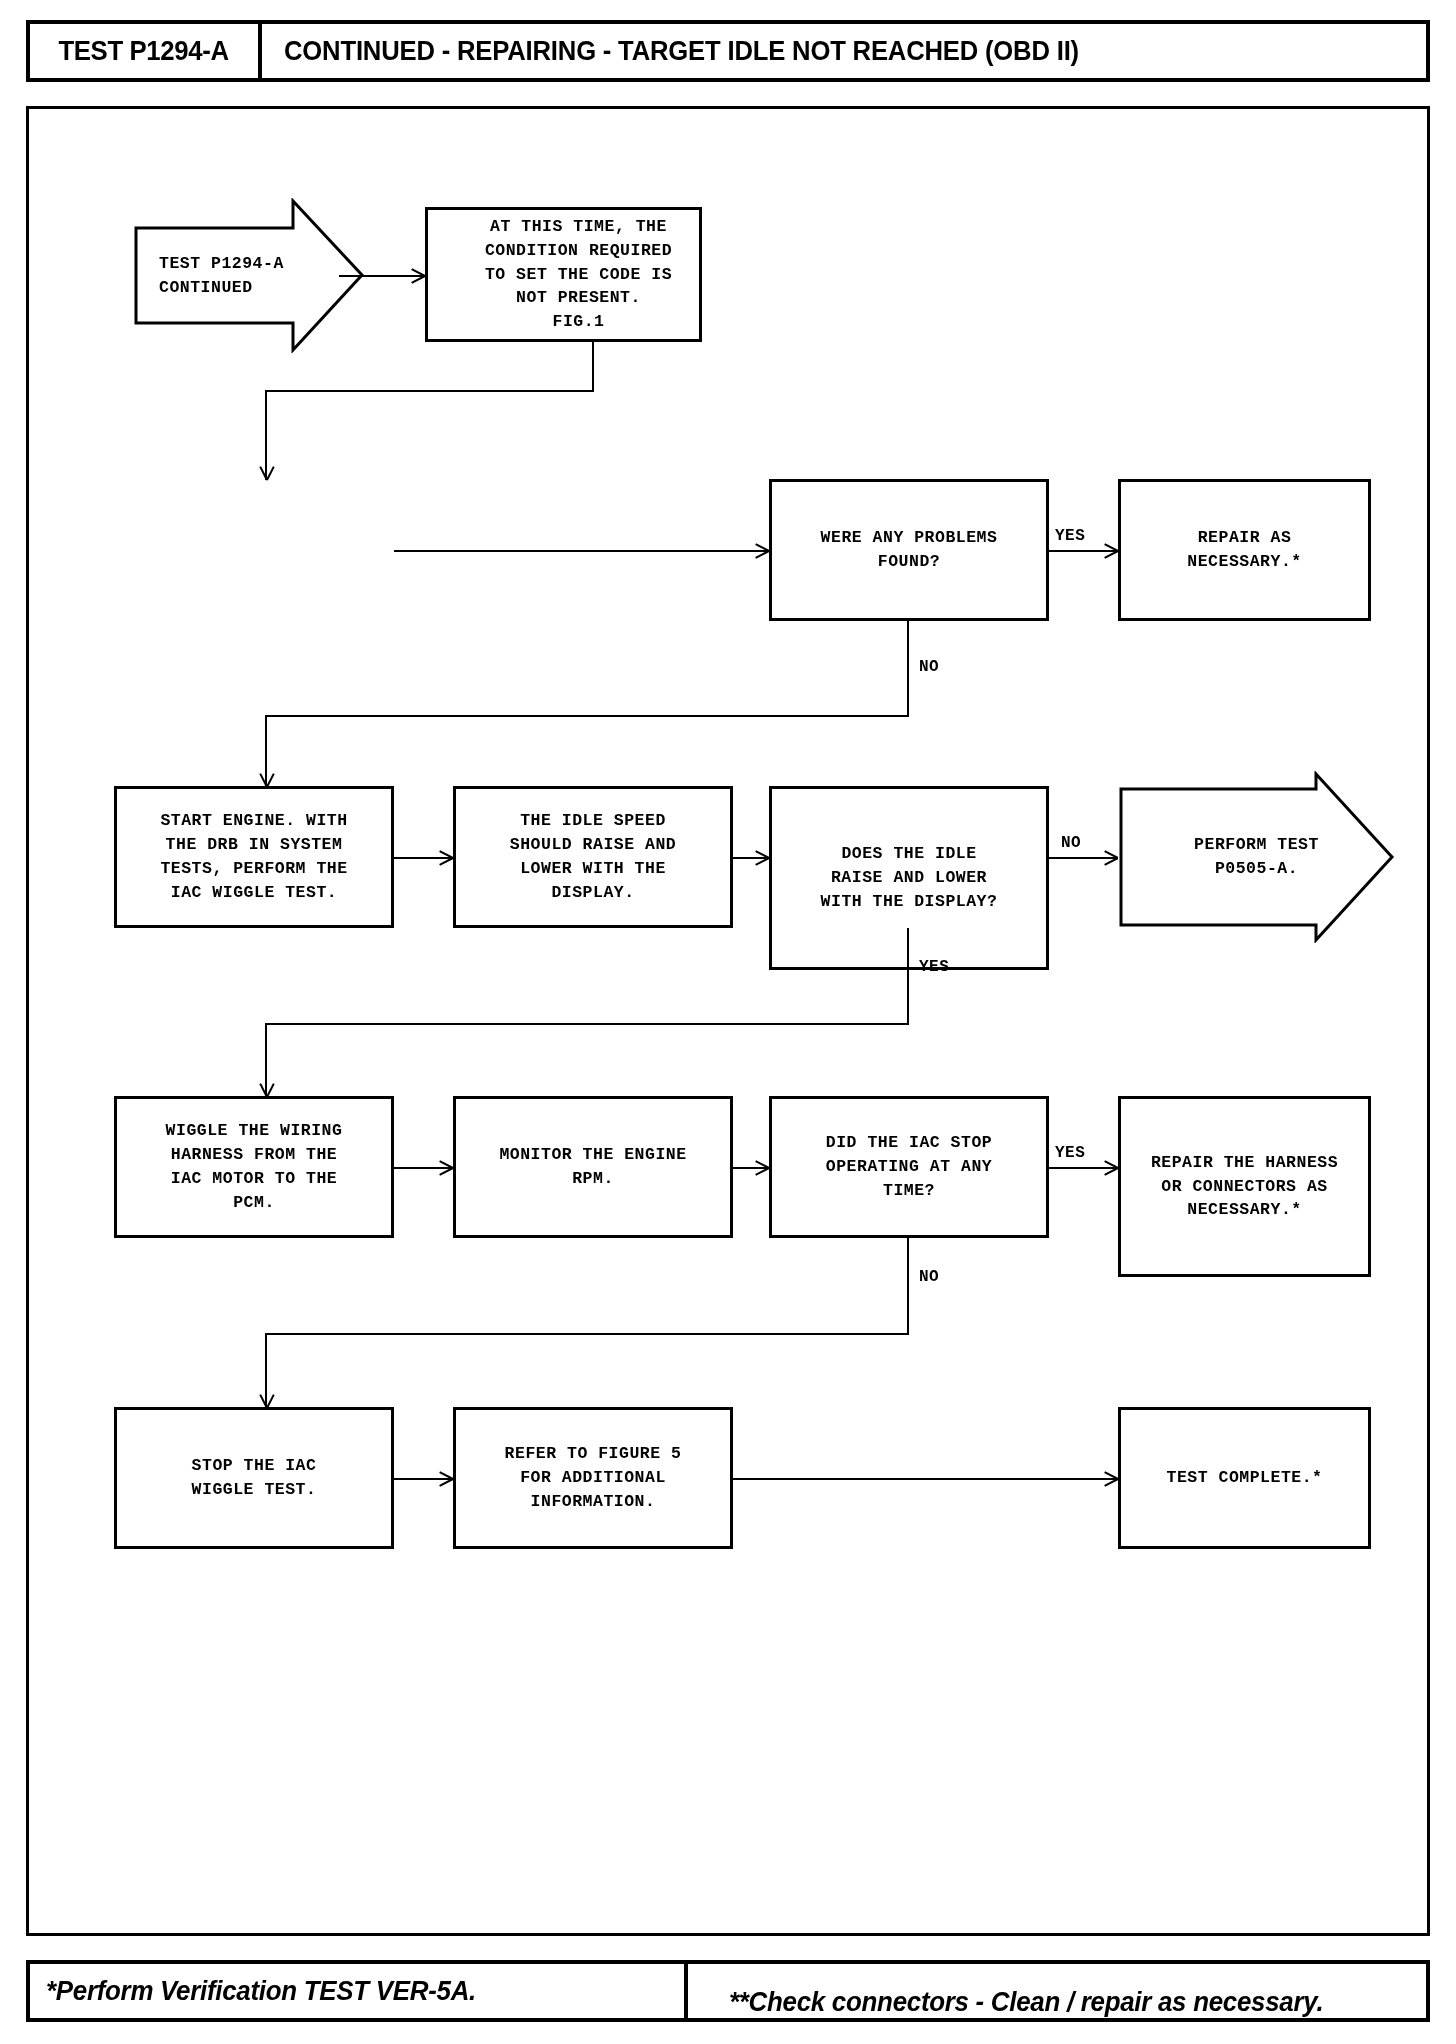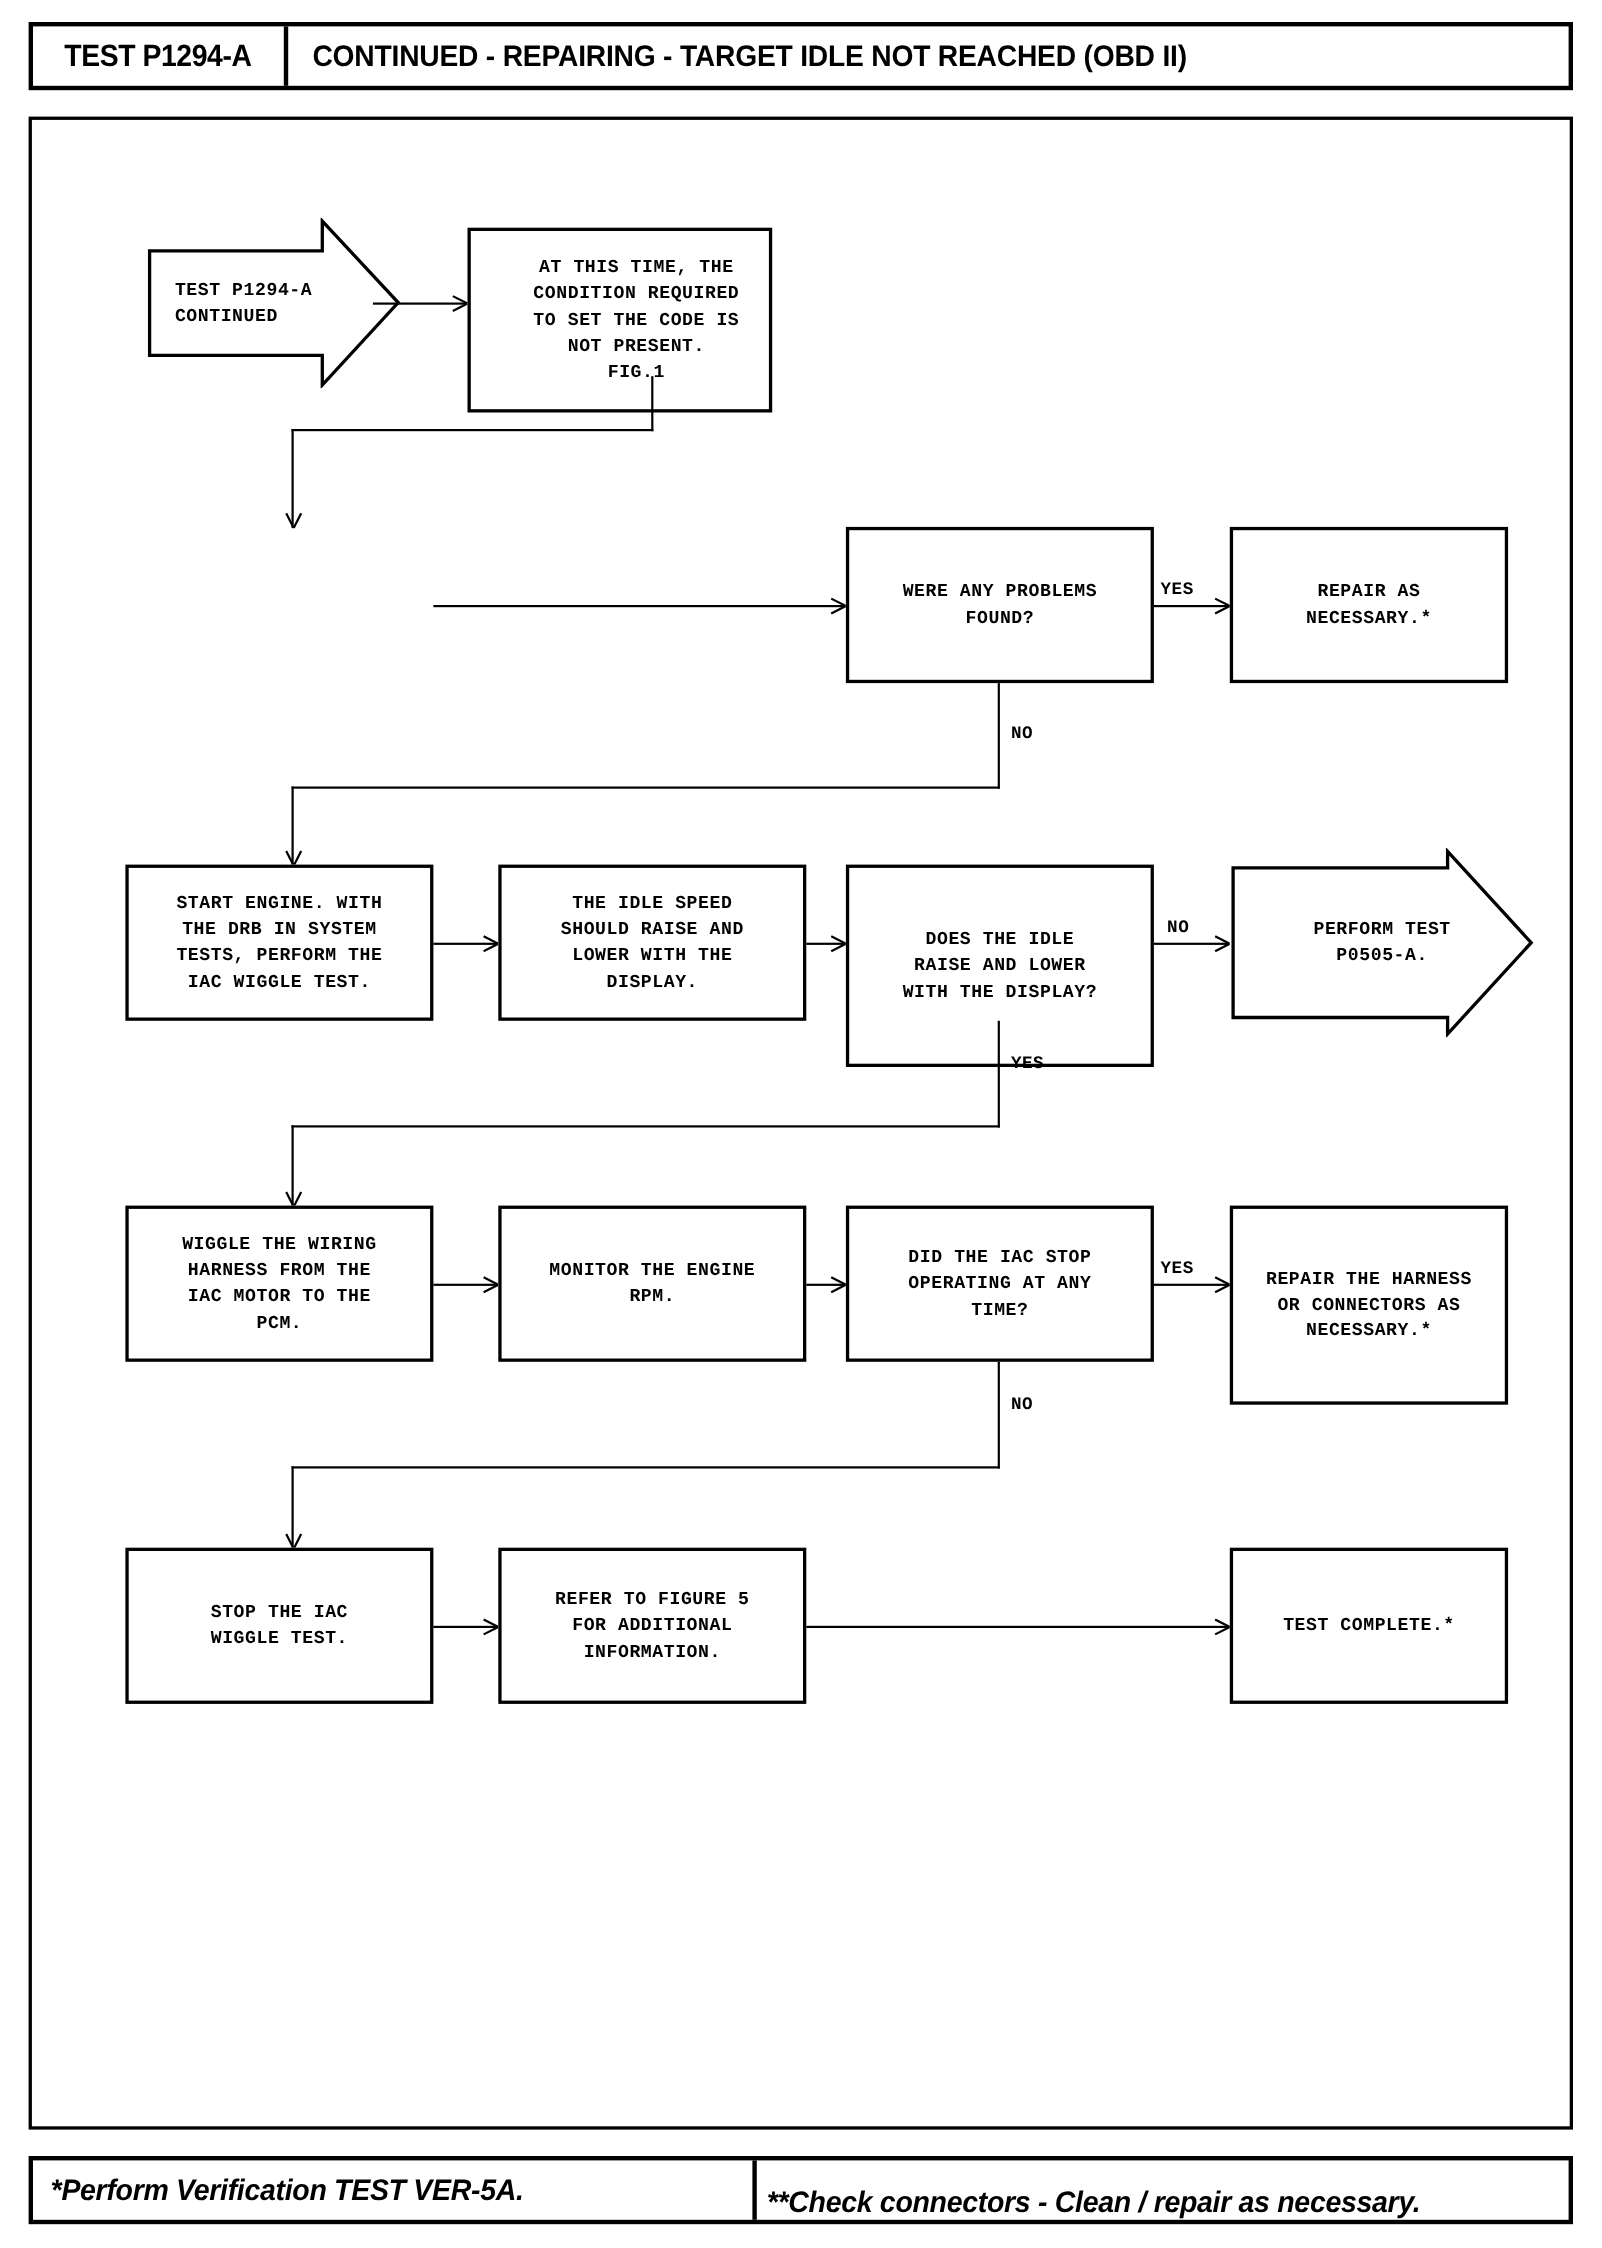--- a/index.html
+++ b/index.html
@@ -87,20 +87,21 @@
     position: absolute;
     left: 26px;
     top: 1960px;
     width: 1404px;
     height: 62px;
     border: 4px solid #000;
     box-sizing: border-box;
     background: #fff;
     display: flex;
     align-items: stretch;
+    gap: 32px;
   }
   #footer-left-cell {
     width: 658px;
     box-sizing: border-box;
     border-right: 4px solid #000;
     display: flex;
     align-items: center;
     padding-left: 16px;
   }
   #footer-right-cell {
@@ -236,21 +237,21 @@
       <svg width="232" height="155" viewBox="0 0 232 155">
         <polygon points="3,30 160,30 160,3 229,77 160,152 160,125 3,125" fill="#ffffff" stroke="#000000" stroke-width="3" stroke-linejoin="miter"></polygon>
       </svg>
       <span class="node-text">TEST P1294-A
 CONTINUED</span>
     </div>
 
     <div class="hline" style="left:310px; top:166px; width:85px;"></div>
     <div class="arrowhead-right" style="left:381px; top:166px;"></div>
 
-    <div class="node" style="left:396px; top:98px; width:277px; height:168px;padding-left:30px;">
+    <div class="node" style="left:396px; top:98px; width:277px; height:135px;padding-left:30px;">
       <span class="node-text">AT THIS TIME, THE
 CONDITION REQUIRED
 TO SET THE CODE IS
 NOT PRESENT.
 FIG.1</span>
     </div>
 
     <div class="vline" style="left:563px; top:233px; height:50px;"></div>
     <div class="hline" style="left:236px; top:281px; width:329px;"></div>
     <div class="vline" style="left:236px; top:281px; height:90px;"></div>

